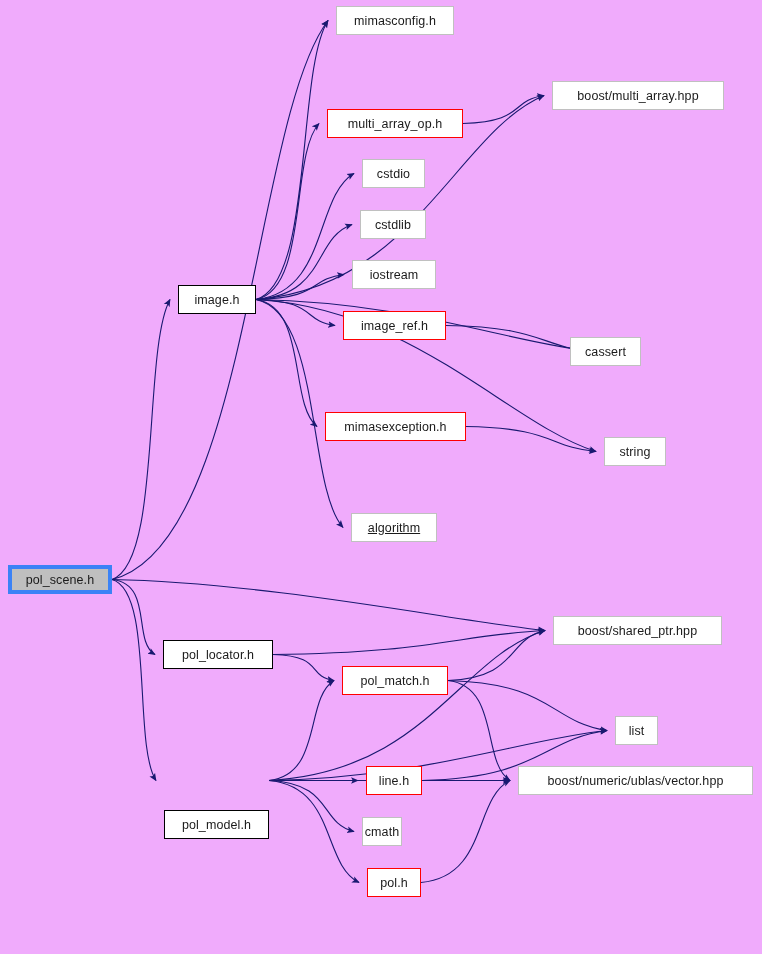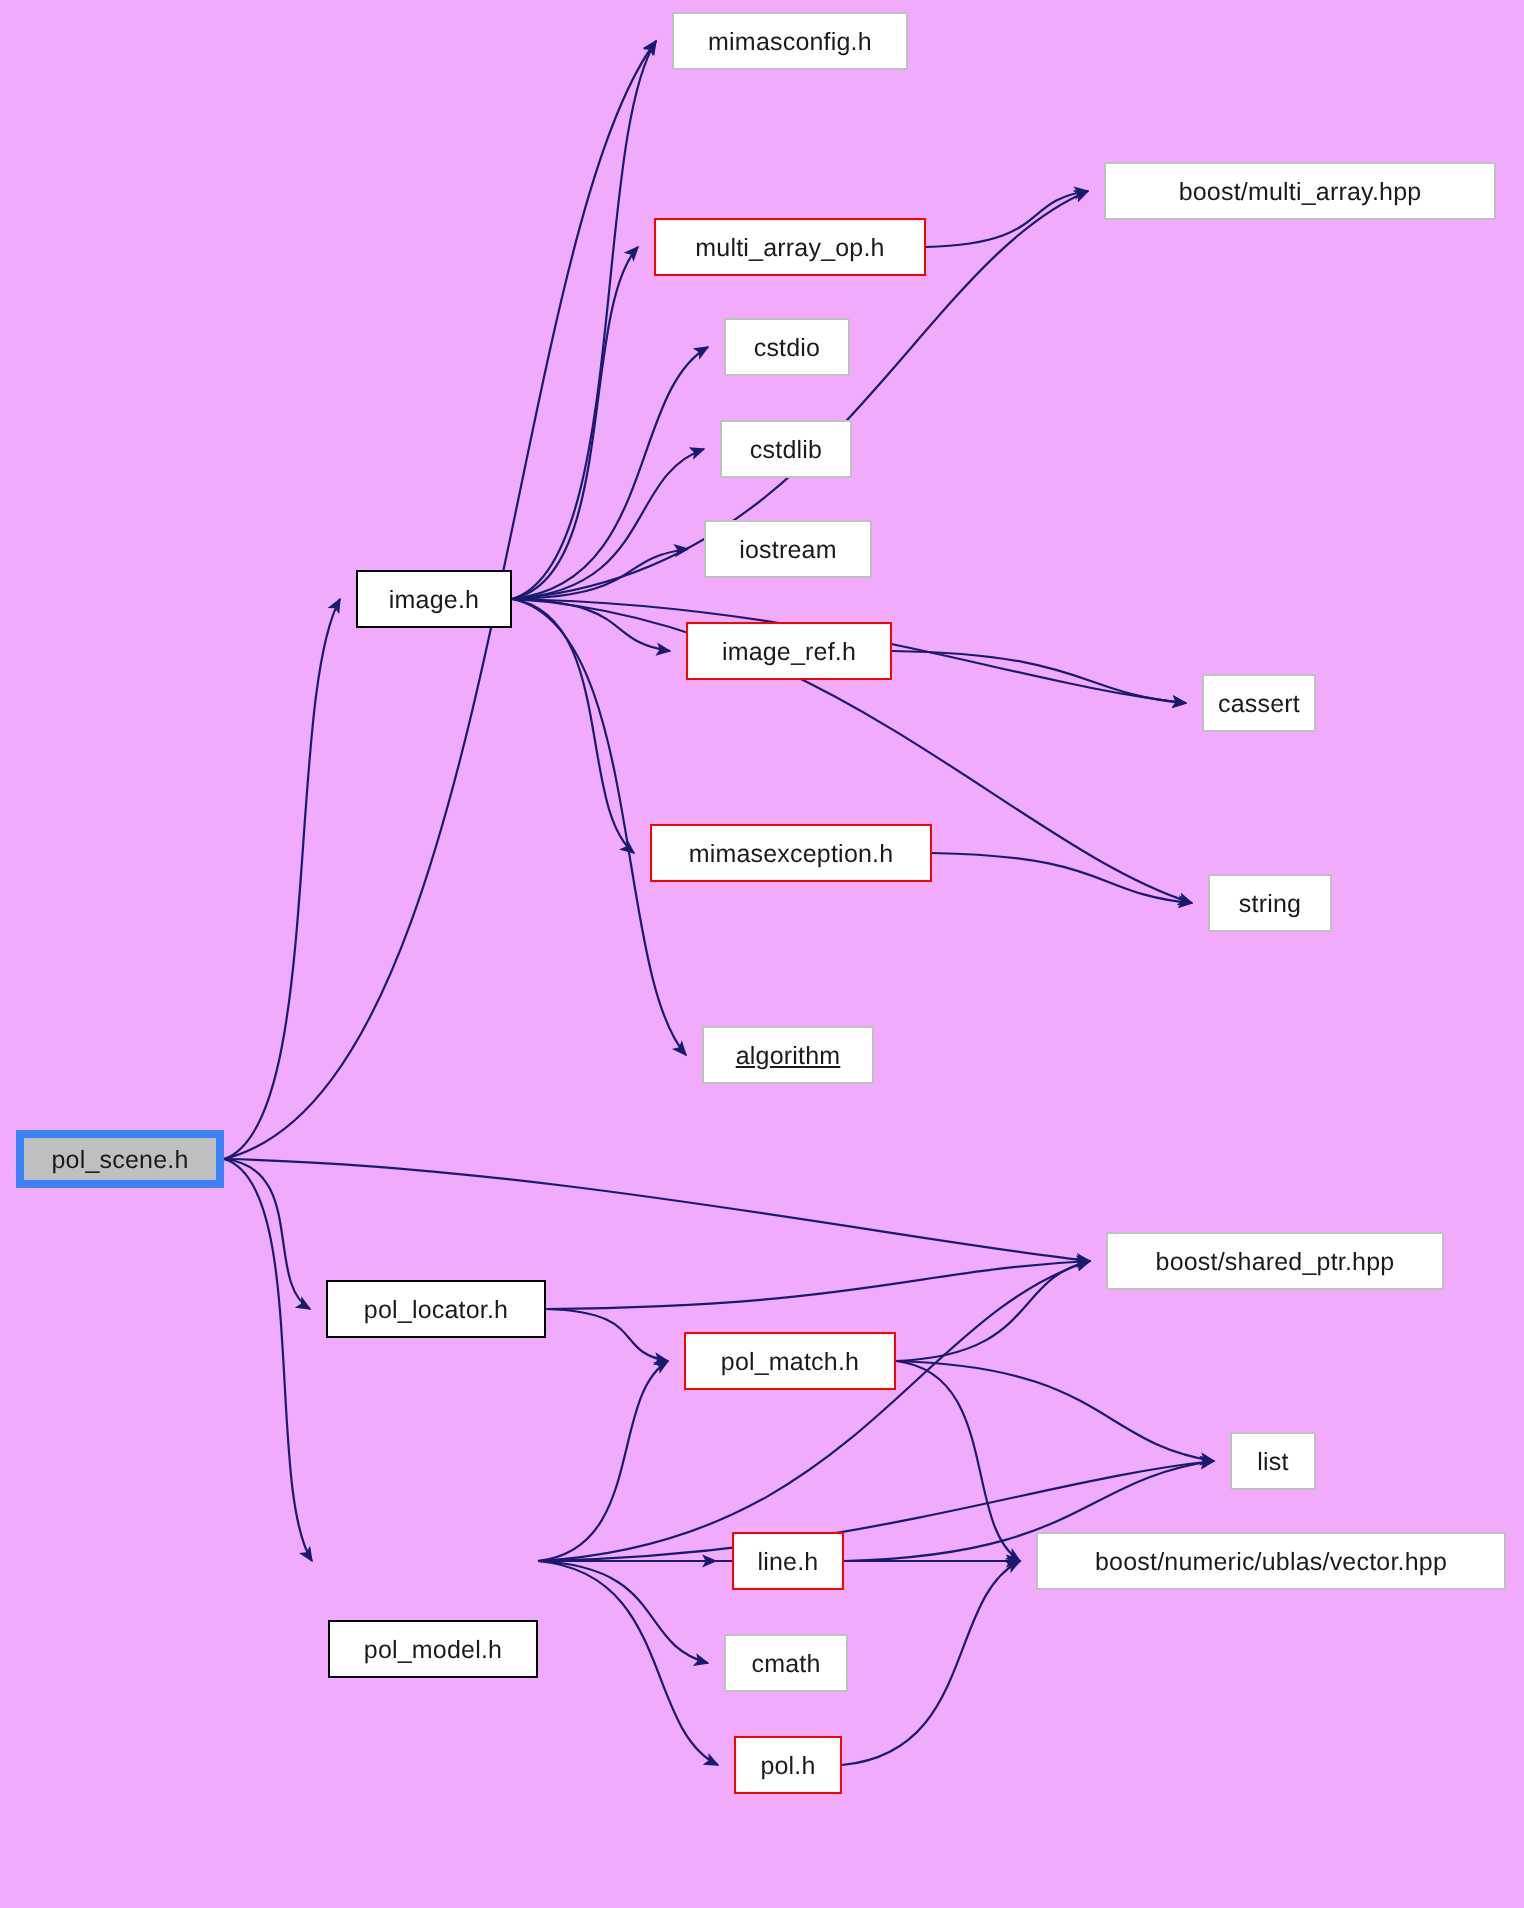--- a/index.html
+++ b/index.html
@@ -59,42 +59,42 @@
         <path d="M269,780.5 C419.55,780.5 427.1975,780.5 510,780.5" marker-end="url(#ah)"></path>
         <path d="M422,780.5 C488.4,780.5 473.48,780.5 510,780.5" marker-end="url(#ah)"></path>
         <path d="M422,780.5 C541.75,777.5 541.1375,739.5 607,730.5" marker-end="url(#ah)"></path>
         <path d="M421,882.5 C487.95,876.38 473.1775,798.86 510,780.5" marker-end="url(#ah)"></path>
       </g>
   </svg>
   <div id="node-layer">
       <div class="node lib" style="left: 336px; top: 6px; width: 118px; height: 29px;">
         <span>mimasconfig.h</span>
       </div>
-      <div class="node lib" style="left: 552px; top: 81px; width: 196px; height: 29px;">
+      <div class="node lib" style="left: 552px; top: 81px; width: 172px; height: 29px;">
         <span>boost/multi_array.hpp</span>
       </div>
       <div class="node red" style="left: 327px; top: 109px; width: 136px; height: 29px;">
         <span>multi_array_op.h</span>
       </div>
       <div class="node lib" style="left: 362px; top: 159px; width: 63px; height: 29px;">
         <span>cstdio</span>
       </div>
       <div class="node lib" style="left: 360px; top: 210px; width: 66px; height: 29px;">
         <span>cstdlib</span>
       </div>
       <div class="node lib" style="left: 352px; top: 260px; width: 84px; height: 29px;">
         <span>iostream</span>
       </div>
       <div class="node solid" style="left: 178px; top: 285px; width: 78px; height: 29px;">
         <span>image.h</span>
       </div>
       <div class="node red" style="left: 343px; top: 311px; width: 103px; height: 29px;">
         <span>image_ref.h</span>
       </div>
-      <div class="node lib" style="left: 601px; top: 337px; width: 57px; height: 29px;">
+      <div class="node lib" style="left: 570px; top: 337px; width: 71px; height: 29px;">
         <span>cassert</span>
       </div>
       <div class="node red" style="left: 325px; top: 412px; width: 141px; height: 29px;">
         <span>mimasexception.h</span>
       </div>
       <div class="node lib" style="left: 604px; top: 437px; width: 62px; height: 29px;">
         <span>string</span>
       </div>
       <div class="node lib" style="left: 351px; top: 513px; width: 86px; height: 29px; text-decoration: underline;">
         <span>algorithm</span>
@@ -116,20 +116,20 @@
       </div>
       <div class="node solid" style="left: 164px; top: 766px; width: 105px; height: 29px; margin-top: 44px;">
         <span>pol_model.h</span>
       </div>
       <div class="node red" style="left: 366px; top: 766px; width: 56px; height: 29px;">
         <span>line.h</span>
       </div>
       <div class="node lib" style="left: 518px; top: 766px; width: 235px; height: 29px;">
         <span>boost/numeric/ublas/vector.hpp</span>
       </div>
-      <div class="node lib" style="left: 362px; top: 817px; width: 62px; height: 29px;">
+      <div class="node lib" style="left: 362px; top: 817px; width: 40px; height: 29px;">
         <span>cmath</span>
       </div>
       <div class="node red" style="left: 367px; top: 868px; width: 54px; height: 29px;">
         <span>pol.h</span>
       </div>
     </div>
 </div>
 
 </body></html>

